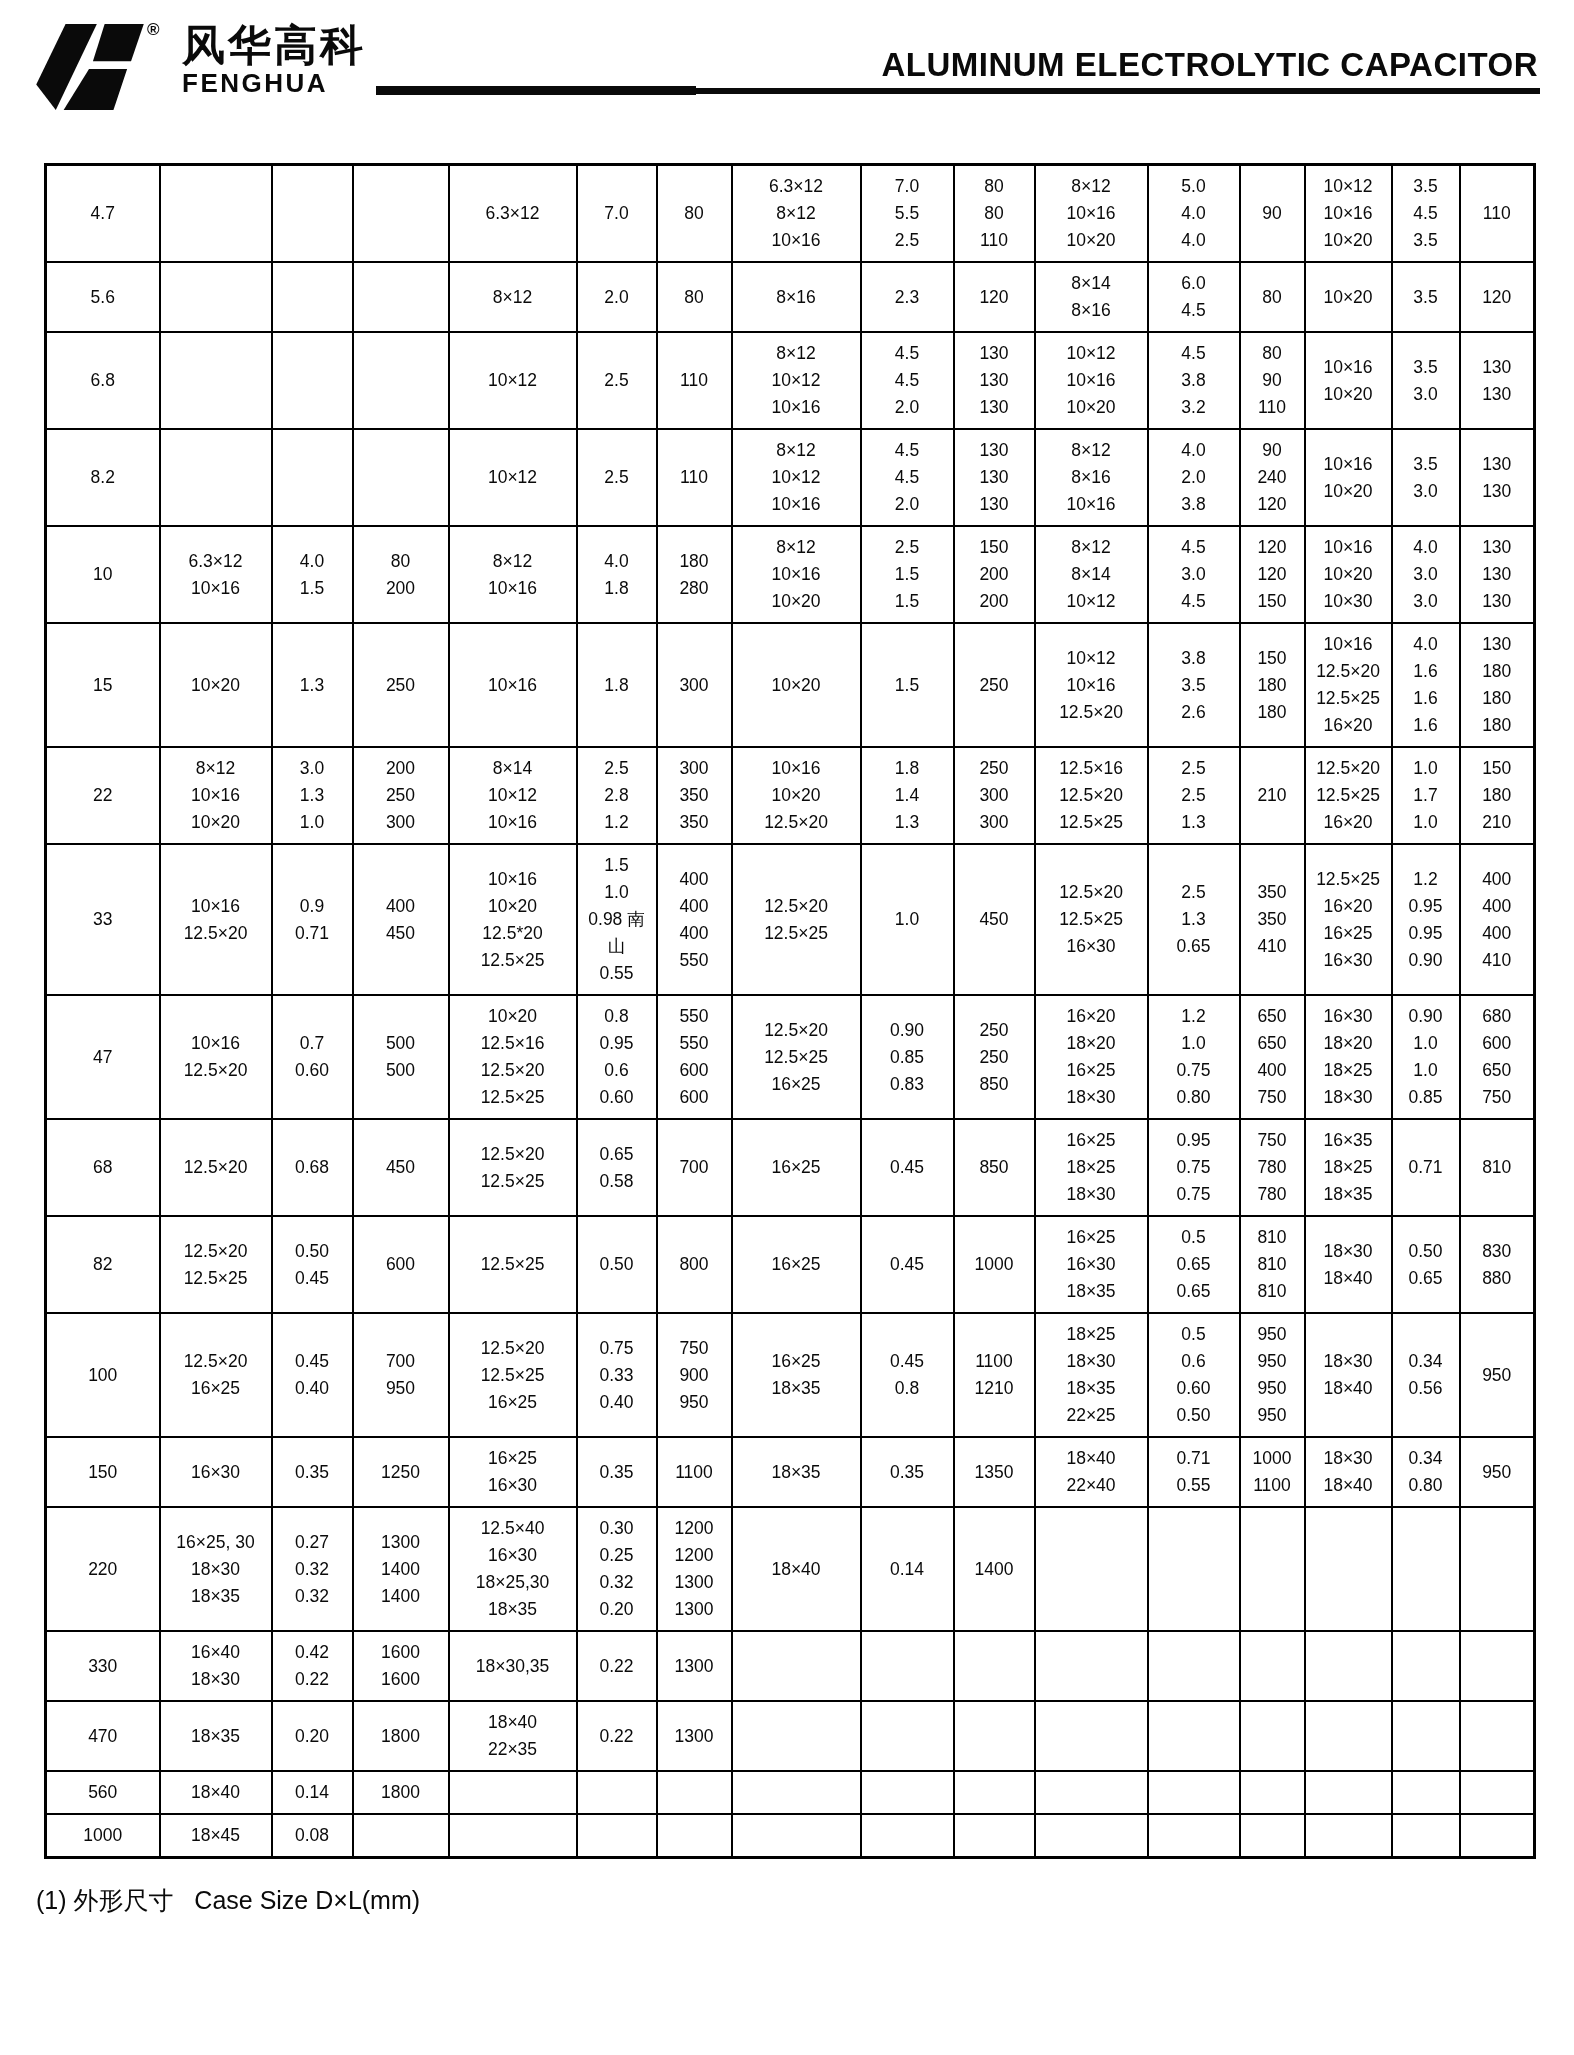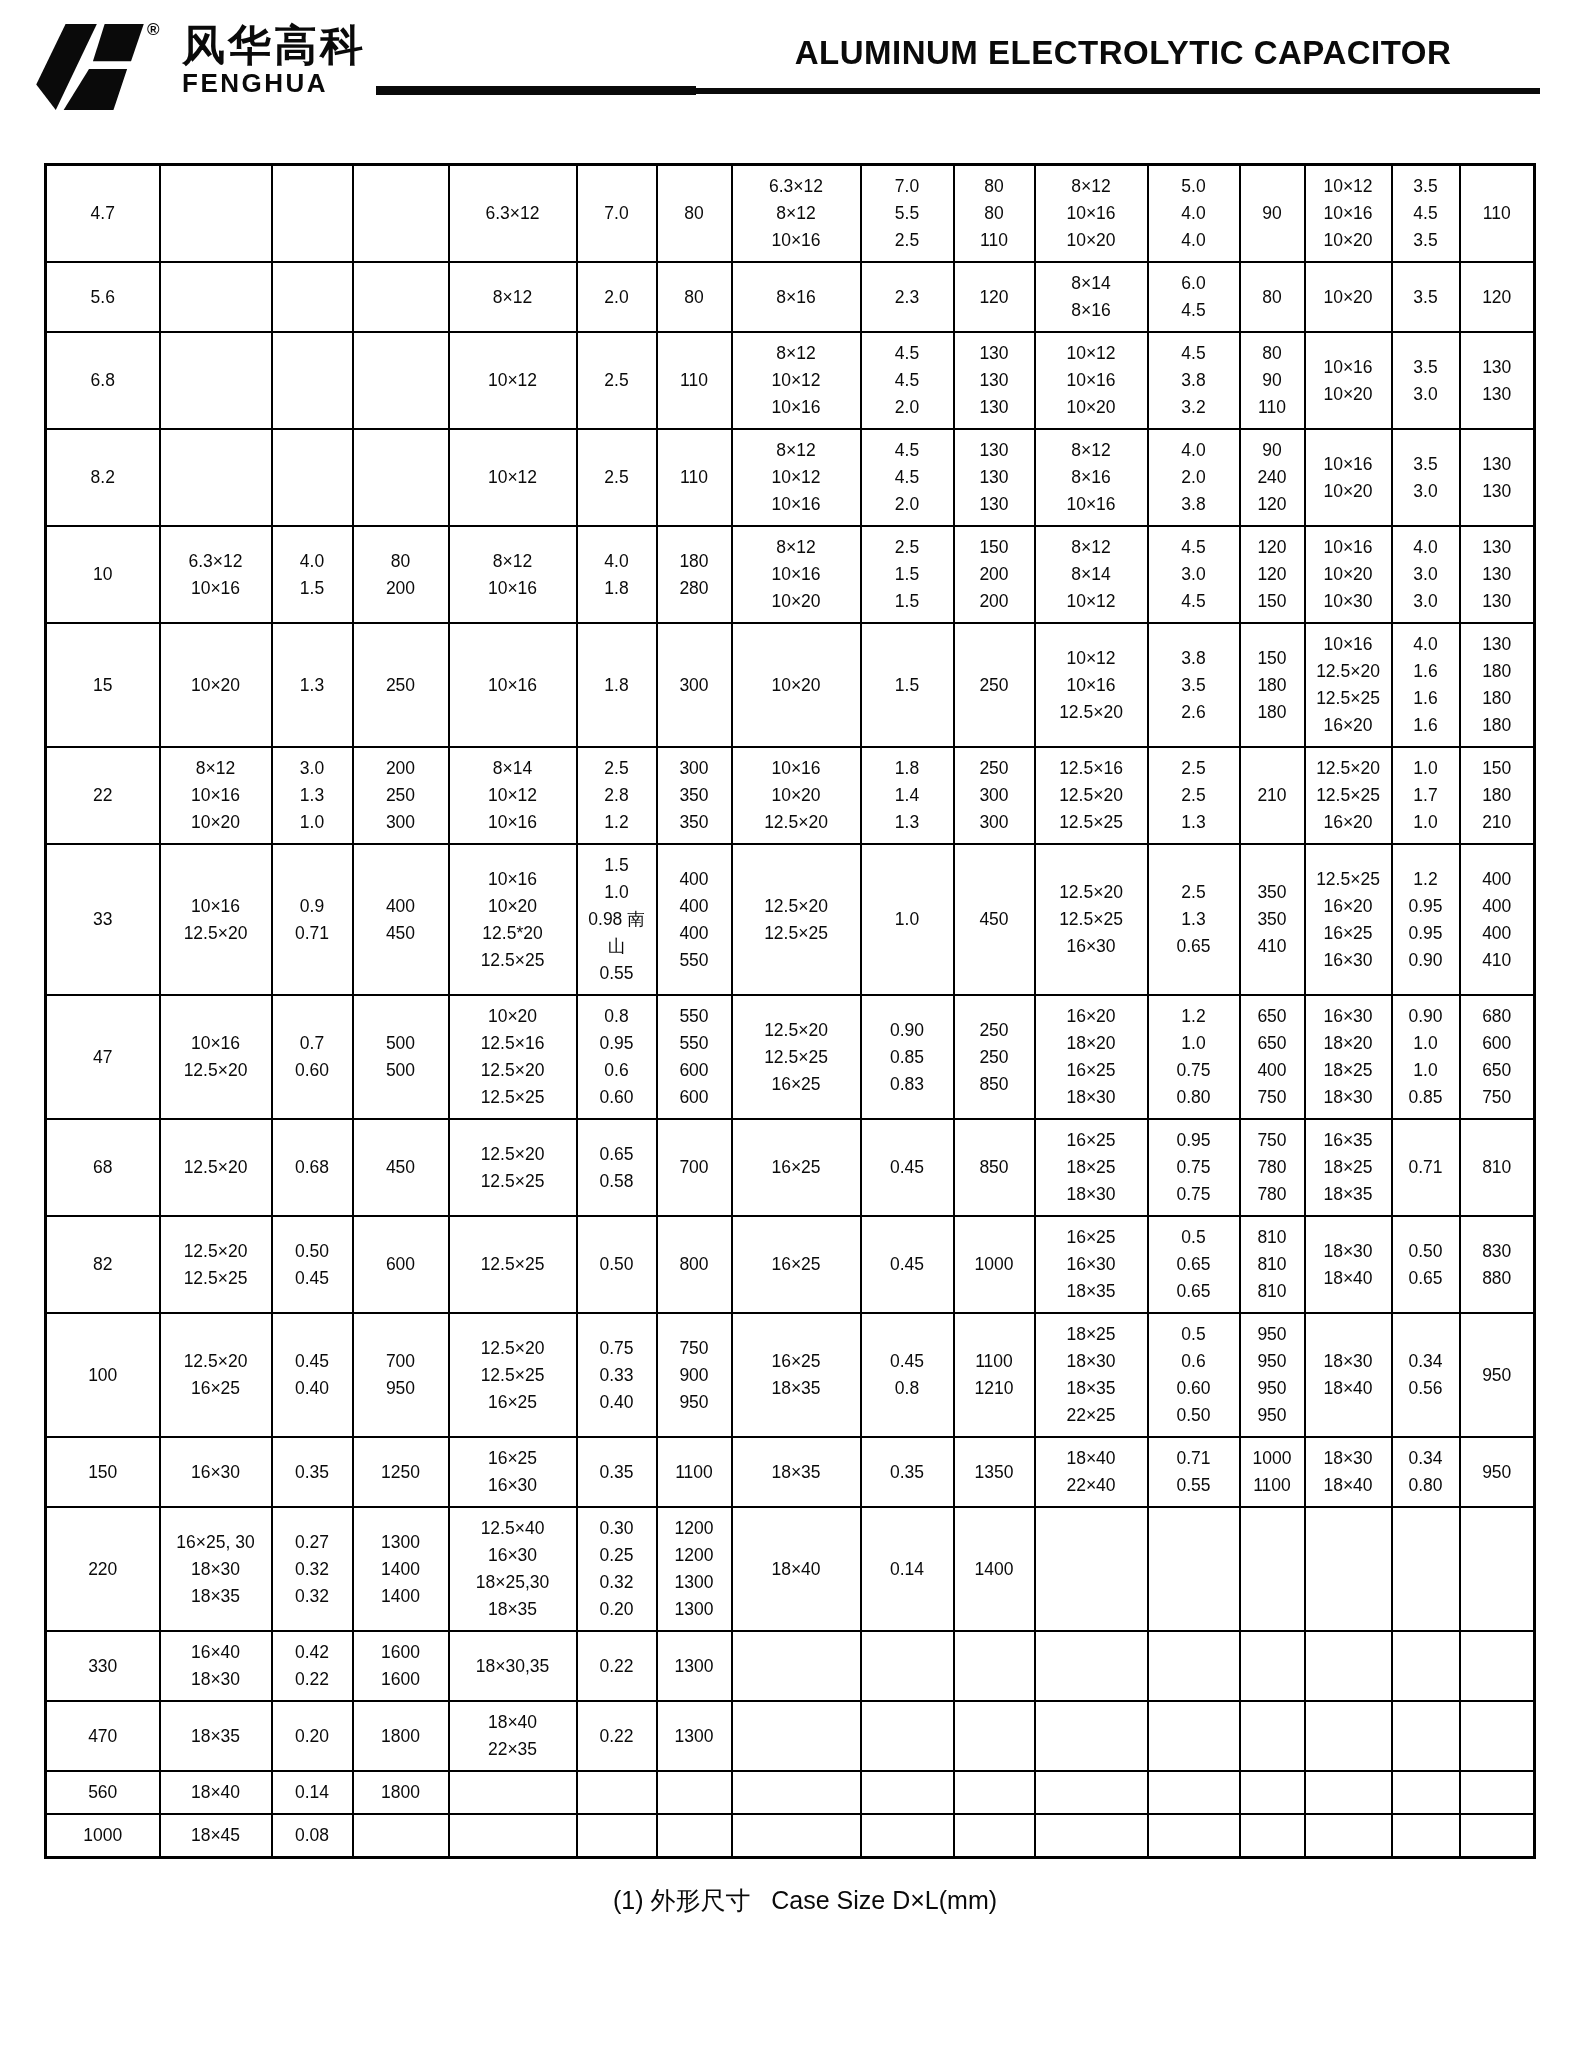--- a/index.html
+++ b/index.html
@@ -8,37 +8,37 @@
     font-family:"Liberation Sans", sans-serif;color:#0a0a0a;
   }
   
   .hdr{position:relative;height:163px;}
   .logo-mark{position:absolute;left:34px;top:24px;width:112px;height:86px;}
   .reg{position:absolute;left:147px;top:20px;font-size:17px;font-weight:bold;}
   .brand{position:absolute;left:182px;top:24px;line-height:1;}
   .brand-cn{font-size:43px;font-weight:900;letter-spacing:3px;}
   .brand-en{font-size:26px;font-weight:bold;letter-spacing:2.5px;margin-top:3px;}
   .doc-title{
-    position:absolute;right:36px;top:34px;width:830px;text-align:center;
+    position:absolute;right:36px;top:46px;width:830px;text-align:right;
     font-size:33px;font-weight:bold;letter-spacing:0.5px;white-space:nowrap;
   }
   .rule{position:absolute;left:376px;top:88px;width:1164px;height:6px;background:#0a0a0a;}
   .rule-cap{position:absolute;left:376px;top:86px;width:320px;height:9px;background:#0a0a0a;}
   
   table.spec{
     margin-left:44px;border-collapse:collapse;table-layout:fixed;width:1489px;
     border:3px solid #000;
   }
   table.spec td{
     border:2px solid #000;text-align:center;vertical-align:middle;
     padding:7px 1px;font-size:17.5px;line-height:27px;overflow:visible;
   }
   .ln{white-space:nowrap;}
   
-  .notes{margin:26px 0 0 36px;text-align:center;}
+  .notes{margin:26px 0 0 36px;}
   .note{font-size:25px;line-height:31px;margin-bottom:21px;white-space:pre;}
 </style>
 </head>
 <body>
 
 <div class="hdr">
   <svg class="logo-mark" viewBox="0 0 110 88" xmlns="http://www.w3.org/2000/svg">
     <polygon points="30,0 62,0 20,88 0,62" fill="#0a0a0a"></polygon>
     <polygon points="70,0 110,0 97,38 58,38" fill="#0a0a0a"></polygon>
     <polygon points="54,46 93,46 79,88 28,88" fill="#0a0a0a"></polygon>

